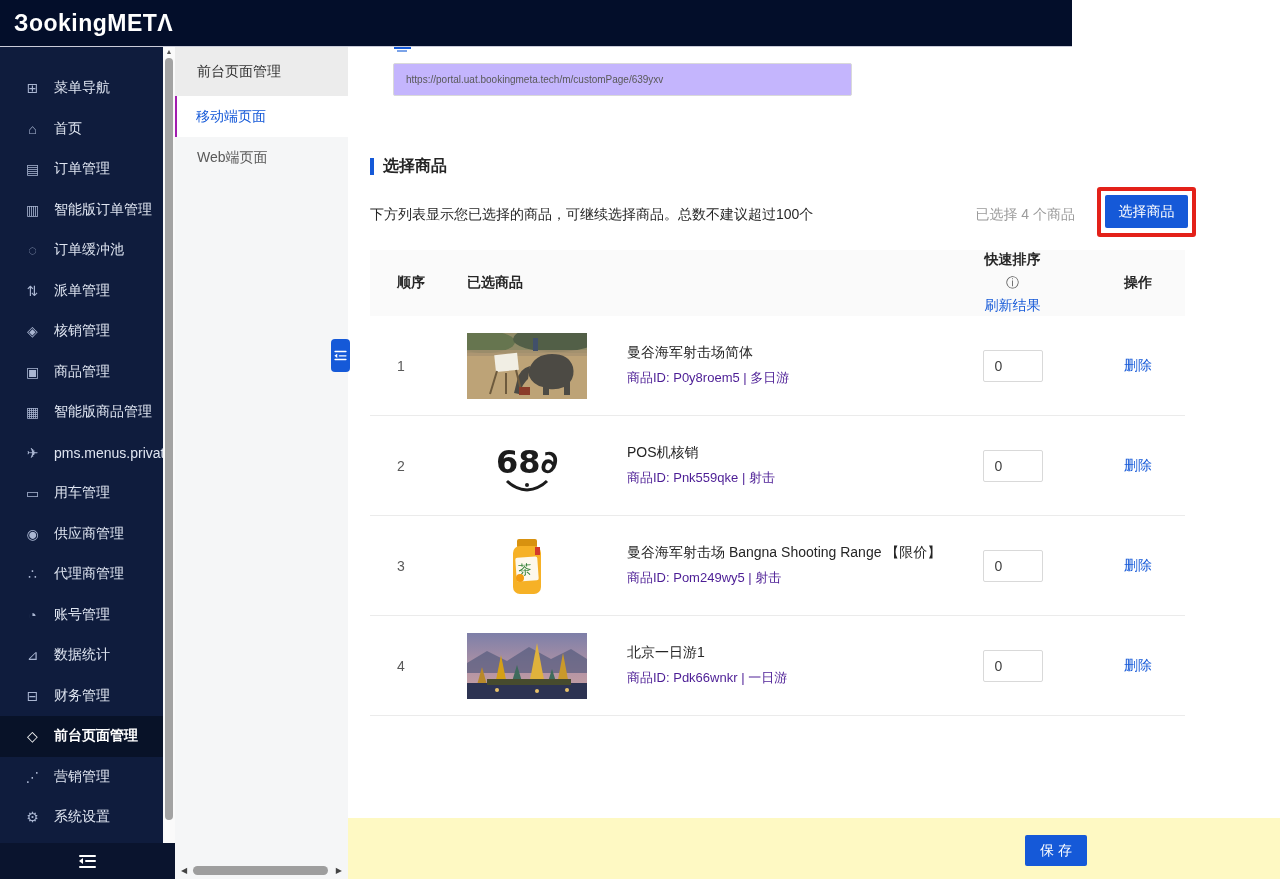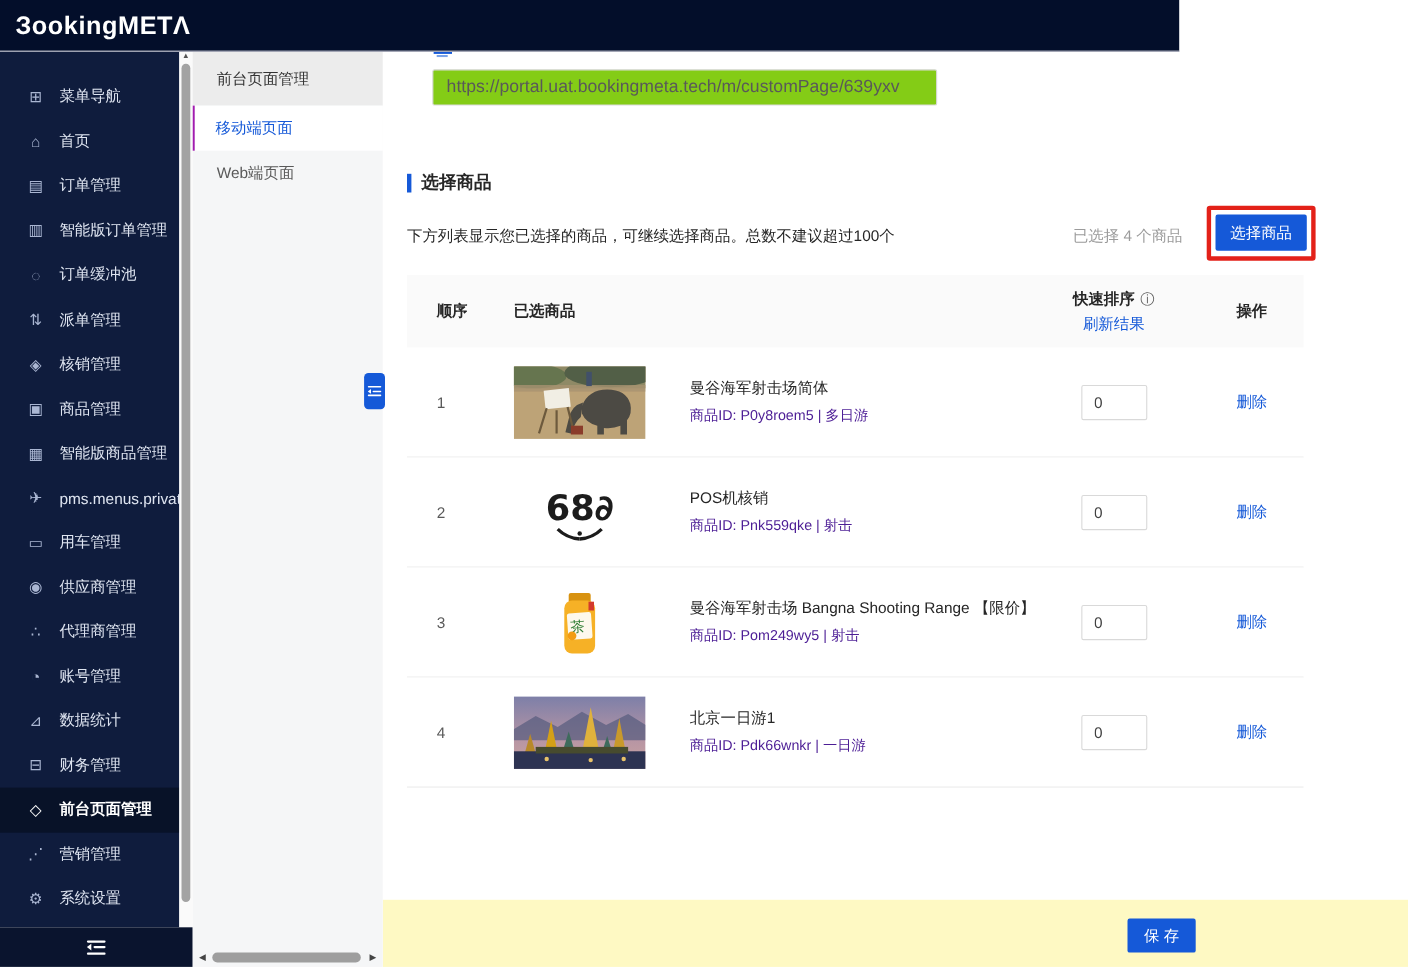--- a/index.html
+++ b/index.html
@@ -47,21 +47,21 @@
   .float-tab { position:absolute; left:331px; top:339px; width:19px; height:33px; background:#1559d8; border-radius:4px; z-index:20; display:flex; align-items:center; justify-content:center; cursor:pointer; }
   .fold.small { transform:scale(.72); }
 
   
   .content { position:absolute; left:348px; top:47px; width:932px; height:832px; background:#fff; overflow:hidden; z-index:6; }
 
   .clipped-ic { position:absolute; left:46px; top:0; width:17px; height:5px; overflow:hidden; }
   .clipped-ic .l1 { position:absolute; top:0; left:0; width:17px; height:2px; background:#1559d8; }
   .clipped-ic .l2 { position:absolute; top:3px; left:3px; width:10px; height:2px; background:#7ba3e8; }
 
-  .url-input { position:absolute; left:45px; top:16px; width:459px; height:33px; border:1px solid #d9d9d9; border-radius:2px; padding:0 12px; font-size:16px; color:#595959; font-family:"Liberation Sans","DejaVu Sans",sans-serif; background:#84cc16; }
+  .url-input { position:absolute; left:45px; top:16px; width:459px; height:33px; border:1px solid #d9d9d9; border-radius:2px; padding:0 12px; font-size:10px; color:#595959; font-family:"Liberation Sans","DejaVu Sans",sans-serif; background:#c4b5fd; }
 
   .sec-title { position:absolute; left:22px; top:109px; display:flex; align-items:center; }
   .sec-bar { width:4px; height:17px; background:#1559d8; margin-right:9px; }
   .sec-text { font-size:16px; font-weight:bold; color:#262626; }
 
   .desc { position:absolute; left:22px; top:159px; font-size:14px; color:#262626; }
   .count { position:absolute; right:205px; top:159px; font-size:14px; color:#9b9b9b; }
 
   .red-box { position:absolute; left:749px; top:140px; width:99px; height:50px; border:4px solid #e32119; border-radius:3px; z-index:9; pointer-events:none; }
   .select-btn { position:absolute; left:757px; top:148px; width:83px; height:33px; background:#1559d8; color:#fff; font-size:14px; border:none; border-radius:2px; cursor:pointer; font-family:"Liberation Sans","DejaVu Sans",sans-serif; }
@@ -69,21 +69,21 @@
   
   .table-wrap { position:absolute; left:22px; top:203px; width:815px; }
   .thead { display:flex; align-items:center; height:66px; background:#fafafa; }
   .trow { display:flex; align-items:center; height:100px; border-bottom:1px solid #ebebeb; background:#fff; }
   .col { box-sizing:border-box; }
   .c-order { flex:0 0 97px; padding-left:27px; font-size:14px; color:#595959; }
   .c-prod { flex:1 1 auto; display:flex; align-items:center; min-width:0; }
   .c-sort { flex:0 0 175px; display:flex; flex-direction:column; align-items:center; justify-content:center; }
   .c-action { flex:0 0 85px; padding-left:24px; }
   .th { font-weight:bold; color:#262626; font-size:14px; }
-  .sorthead { font-weight:bold; color:#262626; font-size:14px; display:flex; align-items:center; gap:5px; }
+  .sorthead { font-weight:bold; color:#262626; font-size:14px; display:flex; align-items:center; gap:5px;flex-direction:column; }
   .sorthead .info { font-weight:normal; color:#595959; font-size:13px; cursor:pointer; }
   .refresh { margin-top:5px; font-size:14px; color:#1559d8; text-decoration:none; cursor:pointer; }
   .pimg { width:120px; height:66px; flex:none; overflow:hidden; background:#fff; }
   .pimg svg { display:block; }
   .pinfo { margin-left:40px; min-width:0; }
   .pname { font-size:14px; color:#262626; margin-bottom:7px; white-space:nowrap; }
   .pmeta { font-size:13px; color:#4c1d95; white-space:nowrap; }
   .sort-input { width:60px; height:32px; border:1px solid #d9d9d9; border-radius:2px; padding-left:11px; font-size:14px; color:#404040; font-family:"Liberation Sans","DejaVu Sans",sans-serif; }
   .del-link { font-size:14px; color:#1559d8; text-decoration:none; cursor:pointer; }
 

